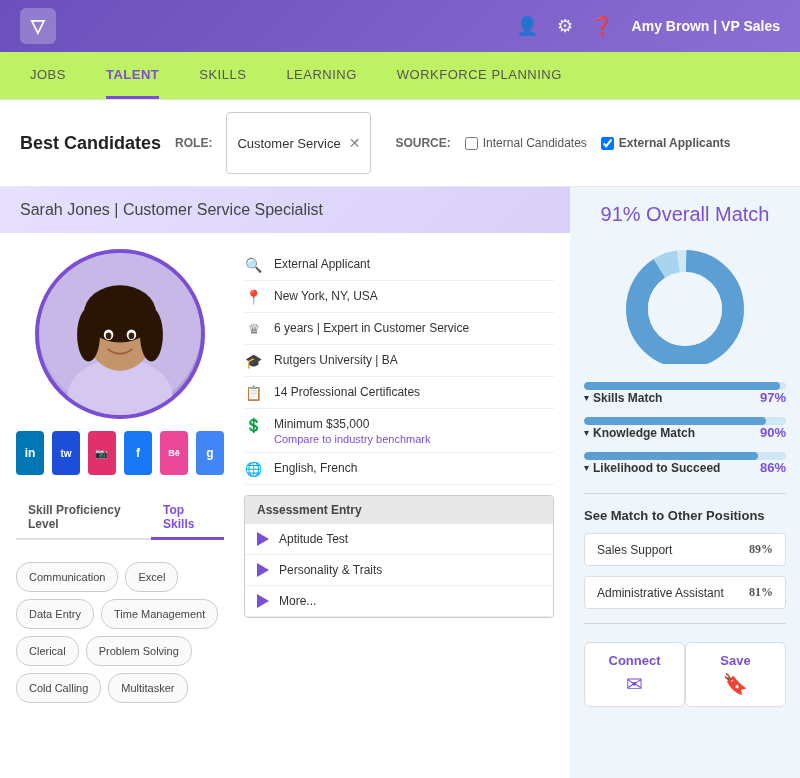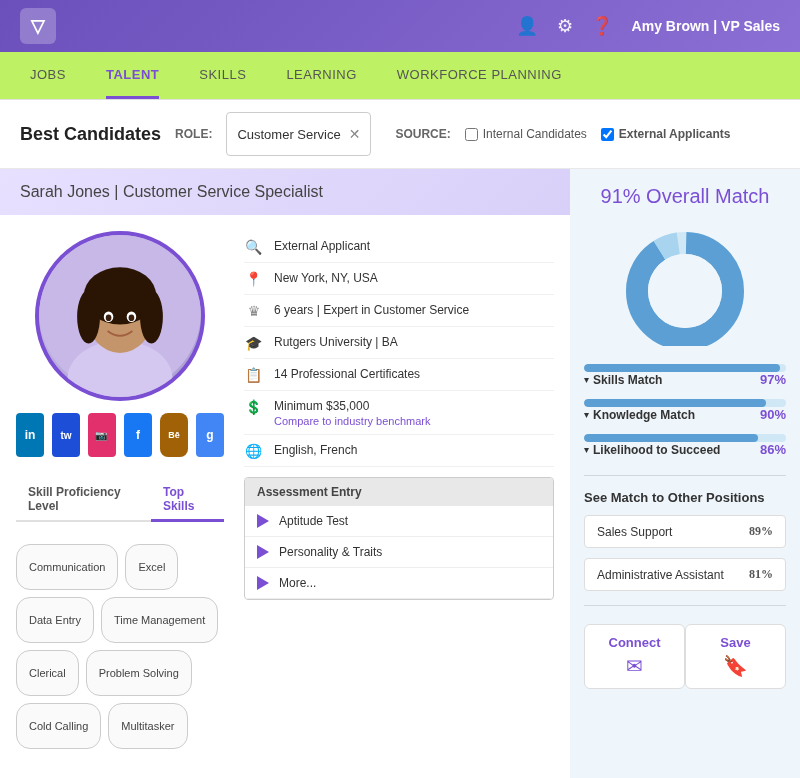--- a/index.html
+++ b/index.html
@@ -58,21 +58,21 @@
       display: flex;
       align-items: center;
       gap: 14px;
       border-bottom: 1px solid #e8e8e8;
     }
     .candidates-title { font-size: 18px; font-weight: 700; color: #222; }
     .role-label { font-size: 12px; color: #666; font-weight: 600; }
     .role-chip {
       display: flex; align-items: center; gap: 8px;
       border: 1px solid #ccc; border-radius: 4px;
-      padding: 13px 10px; font-size: 13px; color: #333;
+      padding: 22px 10px; font-size: 13px; color: #333;
     }
     .role-chip-x { color: #888; cursor: pointer; font-size: 14px; }
     .source-label { font-size: 12px; color: #666; font-weight: 600; margin-left: 10px; }
     .source-option { display: flex; align-items: center; gap: 5px; font-size: 12px; color: #555; }
     .source-option input { margin: 0; }
     .source-option.checked { font-weight: 600; }
 
     
     .content-area {
       display: flex;
@@ -161,21 +161,21 @@
       border-bottom: 3px solid #7b4fd4;
     }
 
     
     .skill-tags {
       display: flex; flex-wrap: wrap; gap: 7px; margin-top: 10px;
     }
     .skill-tag {
       border: 1px solid #ccc;
       border-radius: 14px;
-      padding: 16px 12px;
+      padding: 8px 12px;
       font-size: 11px; color: #444;
       background: #fafafa;
     }
 
     
     .info-col {
       flex: 1;
       display: flex;
       flex-direction: column;
       gap: 0;
@@ -348,21 +348,21 @@
 
             <path d="M 72 105 Q 85 115 98 105" stroke="#a06040" stroke-width="2" fill="none"></path>
           </svg>
         </div>
 
         <div class="social-icons">
           <div class="social-icon si-li">in</div>
           <div class="social-icon si-tw" style="background:#1d4ed8; font-size:10px;">tw</div>
           <div class="social-icon si-ig" style="background:#e1306c; font-size:10px;">📷</div>
           <div class="social-icon si-fb">f</div>
-          <div class="social-icon si-be" style="background:#a16207; font-size:9px;border-radius:8px;">Bē</div>
+          <div class="social-icon si-be" style="background:#ec4899; font-size:9px;">Bē</div>
           <div class="social-icon si-gl">g</div>
         </div>
 
         <div class="skills-tabs">
           <div class="skills-tab">Skill Proficiency Level</div>
           <div class="skills-tab active">Top Skills</div>
         </div>
 
         <div class="skill-tags">
           <span class="skill-tag">Communication</span>

